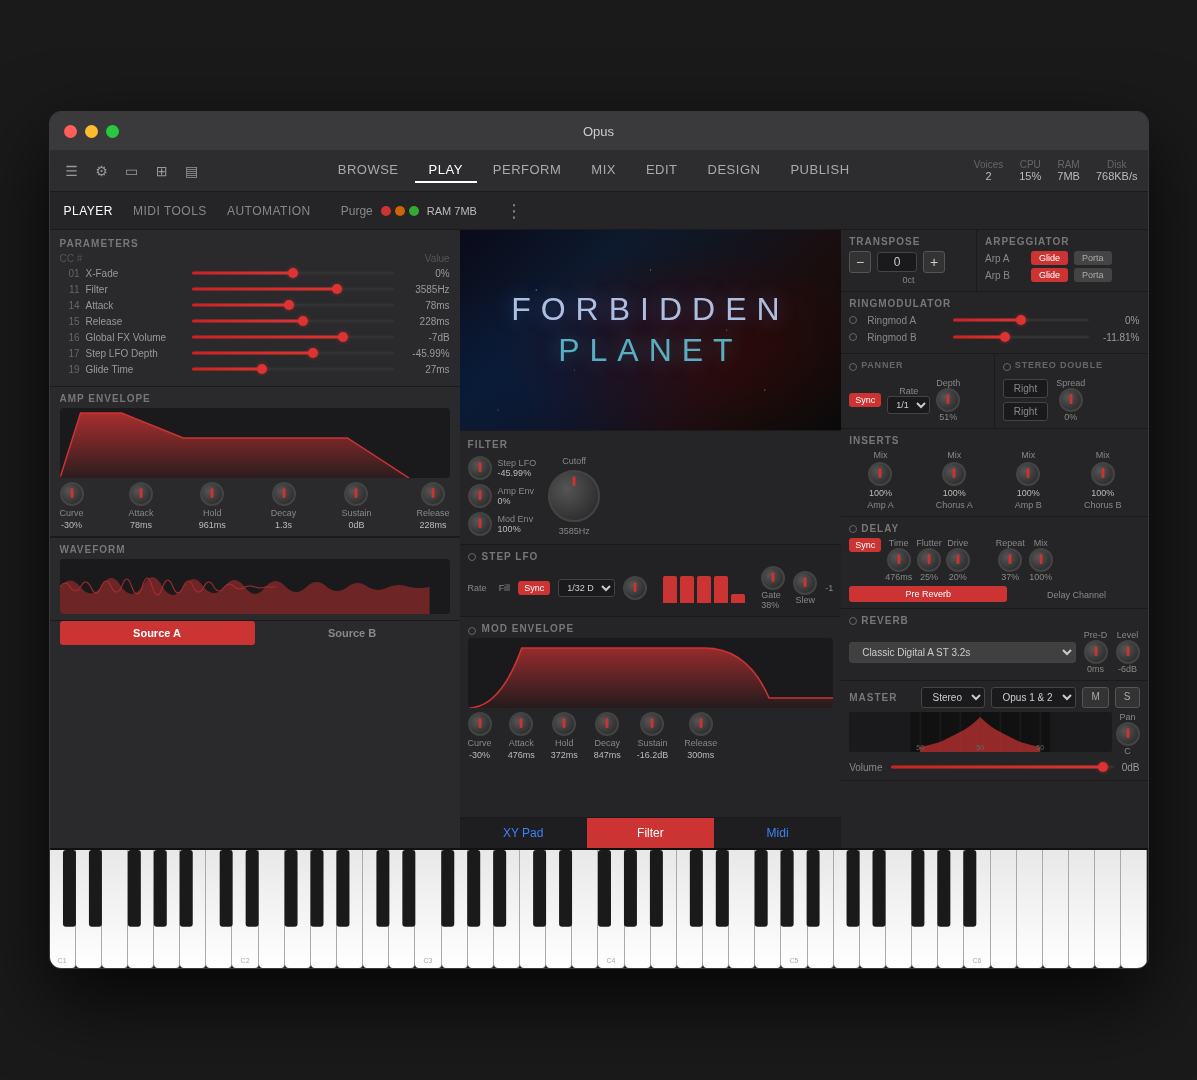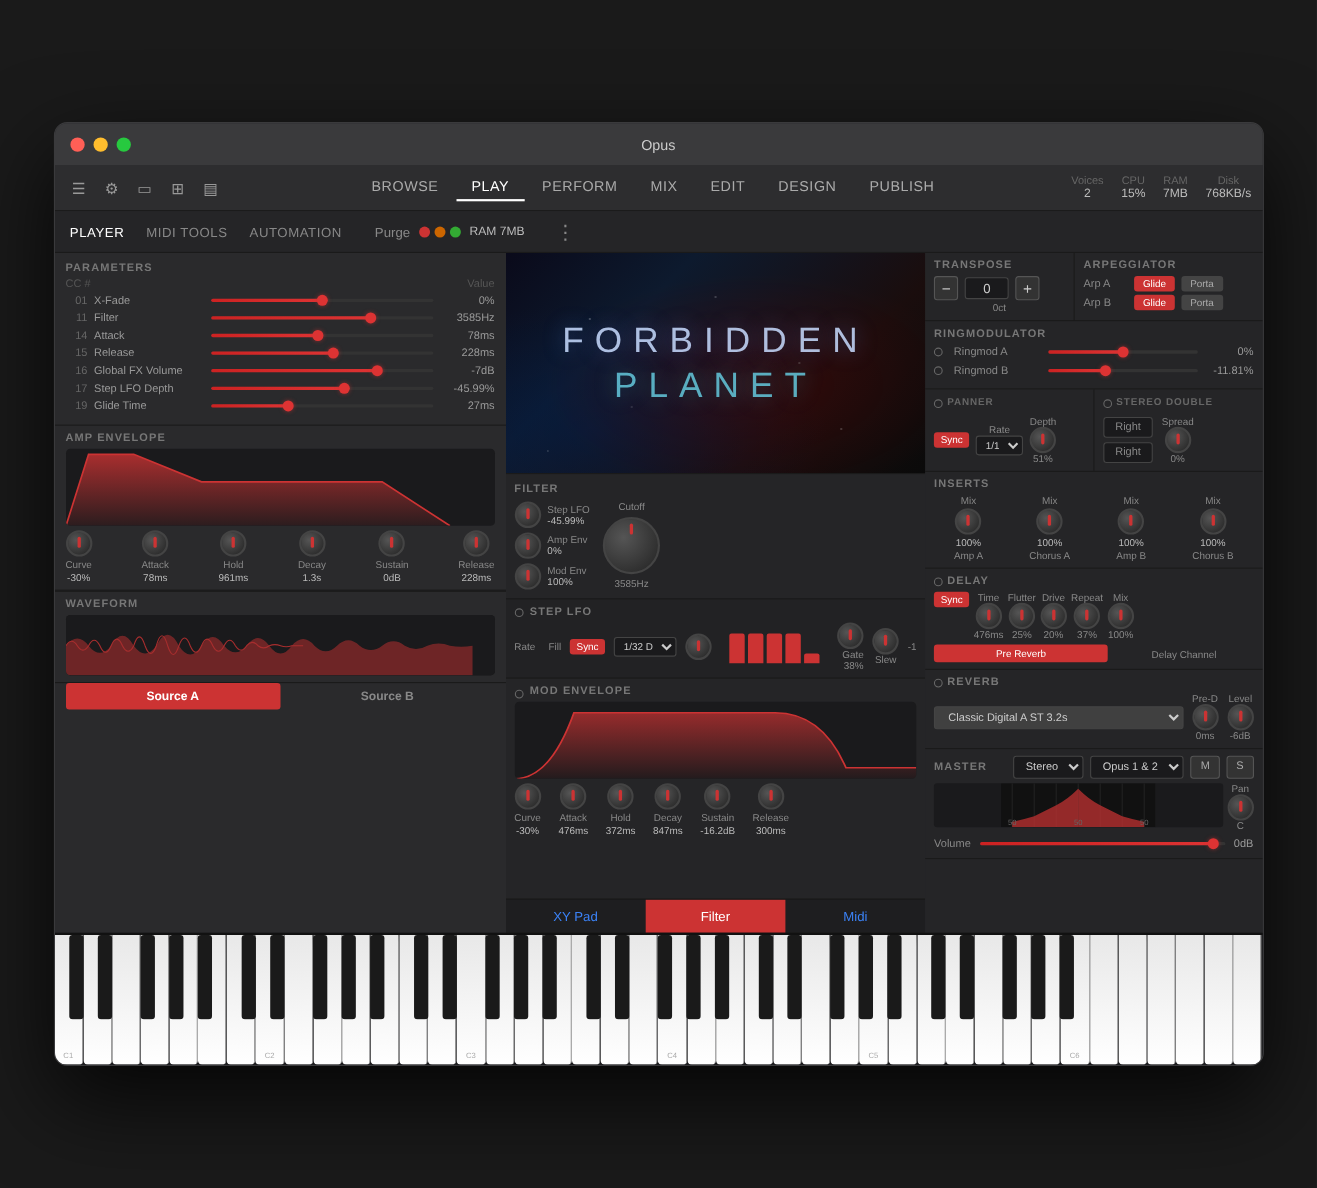--- a/index.html
+++ b/index.html
@@ -779,21 +779,21 @@
             <option>1/32 D</option>
           </select>
           <div class="knob knob-sm"></div>
           <div class="lfo-bars">
             <div class="lfo-bar" style="height:90%;"></div>
             <div class="lfo-bar" style="height:90%;"></div>
             <div class="lfo-bar" style="height:90%;"></div>
             <div class="lfo-bar" style="height:90%;"></div>
             <div class="lfo-bar" style="height:30%;"></div>
           </div>
-          <div style="display:flex;flex-direction:column;align-items:flex-end;font-size:9px;color:#888;">
+          <div style="display:flex;flex-direction:column;align-items:flex-start;font-size:9px;color:#888;">
             <div class="knob knob-sm"></div>
             <span>Gate</span>
             <span>38%</span>
           </div>
           <div style="display:flex;flex-direction:column;align-items:center;font-size:9px;color:#888;">
             <div class="knob knob-sm"></div>
             <span>Slew</span>
           </div>
           <span style="font-size:9px;color:#888;">-1</span>
         </div>
@@ -1004,21 +1004,21 @@
           <div style="display:flex;flex-direction:column;align-items:center;font-size:9px;color:#888;">
             <span>Flutter</span>
             <div class="knob knob-sm"></div>
             <span>25%</span>
           </div>
           <div style="display:flex;flex-direction:column;align-items:center;font-size:9px;color:#888;">
             <span>Drive</span>
             <div class="knob knob-sm"></div>
             <span>20%</span>
           </div>
-          <div style="display:flex;flex-direction:column;align-items:center;font-size:9px;color:#888;">
+          <div style="display:flex;flex-direction:column;align-items:center;font-size:9px;color:#888;margin-left:22px;">
             <span>Repeat</span>
             <div class="knob knob-sm"></div>
             <span>37%</span>
           </div>
           <div style="display:flex;flex-direction:column;align-items:center;font-size:9px;color:#888;">
             <span>Mix</span>
             <div class="knob knob-sm"></div>
             <span>100%</span>
           </div>
         </div>

